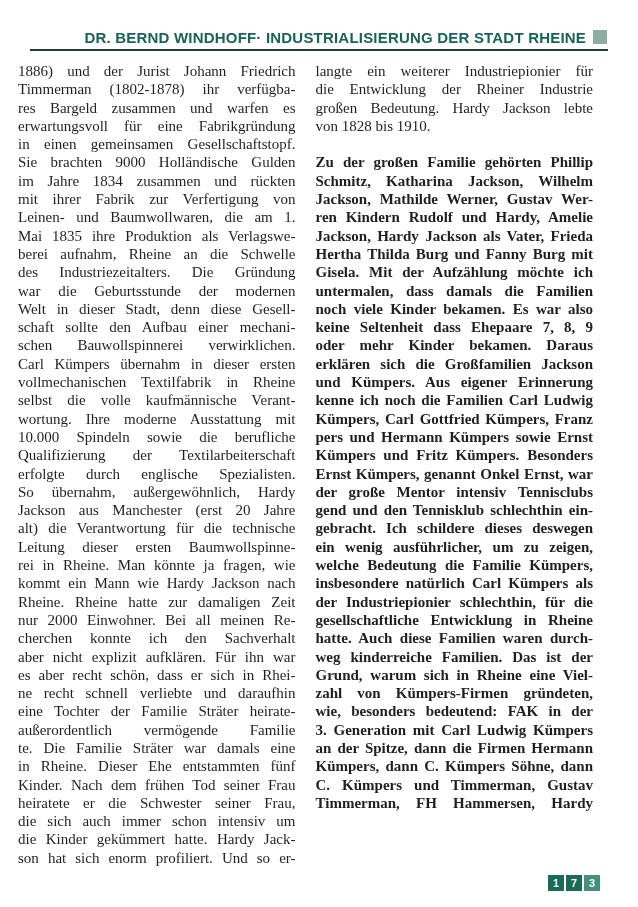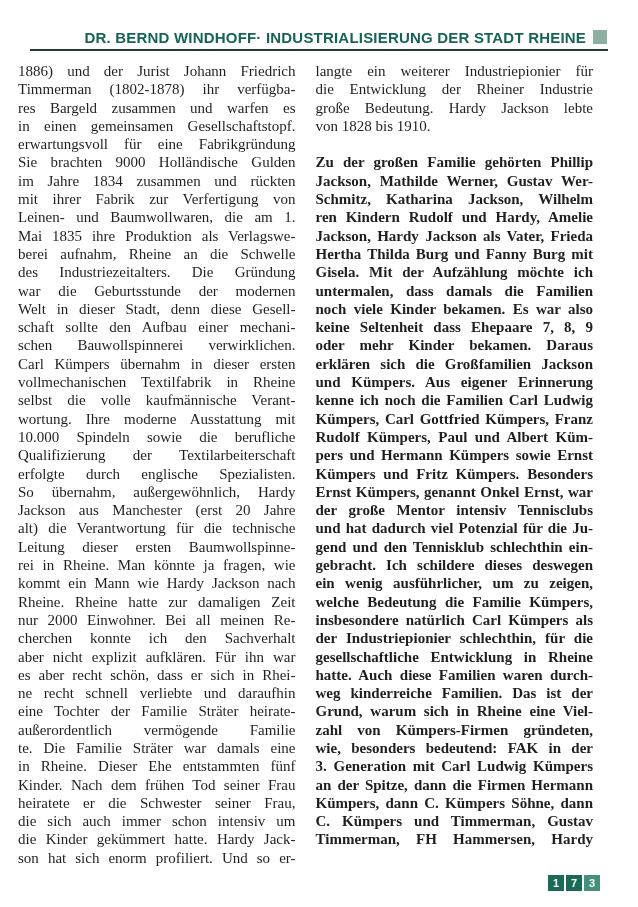--- a/index.html
+++ b/index.html
@@ -87,22 +87,22 @@
   <div class="header">
     <span class="header-title">DR. BERND WINDHOFF· INDUSTRIALISIERUNG DER STADT RHEINE</span><span class="header-square"></span>
   </div>
   <div class="rule"></div>
   <div class="columns">
     <div class="col">
         <div class="para">
           <div class="line">1886) und der Jurist Johann Friedrich</div>
           <div class="line">Timmerman (1802-1878) ihr verfügba-</div>
           <div class="line">res Bargeld zusammen und warfen es</div>
+          <div class="line">erwartungsvoll für eine Fabrikgründung</div>
           <div class="line">in einen gemeinsamen Gesellschaftstopf.</div>
-          <div class="line">erwartungsvoll für eine Fabrikgründung</div>
           <div class="line">Sie brachten 9000 Holländische Gulden</div>
           <div class="line">im Jahre 1834 zusammen und rückten</div>
           <div class="line">mit ihrer Fabrik zur Verfertigung von</div>
           <div class="line">Leinen- und Baumwollwaren, die am 1.</div>
           <div class="line">Mai 1835 ihre Produktion als Verlagswe-</div>
           <div class="line">berei aufnahm, Rheine an die Schwelle</div>
           <div class="line">des Industriezeitalters. Die Gründung</div>
           <div class="line">war die Geburtsstunde der modernen</div>
           <div class="line">Welt in dieser Stadt, denn diese Gesell-</div>
           <div class="line">schaft sollte den Aufbau einer mechani-</div>
@@ -134,45 +134,43 @@
           <div class="line">heiratete er die Schwester seiner Frau,</div>
           <div class="line">die sich auch immer schon intensiv um</div>
           <div class="line">die Kinder gekümmert hatte. Hardy Jack-</div>
           <div class="line">son hat sich enorm profiliert. Und so er-</div>
         </div>
       </div>
     <div class="col">
         <div class="para">
           <div class="line">langte ein weiterer Industriepionier für</div>
           <div class="line">die Entwicklung der Rheiner Industrie</div>
-          <div class="line">große Bedeutung. Hardy Jackson lebte</div>
+          <div class="line">großen Bedeutung. Hardy Jackson lebte</div>
           <div class="line endpara">von 1828 bis 1910.</div>
         </div>
         <div class="para">
           <div class="line">Zu der großen Familie gehörten Phillip</div>
+          <div class="line">Schmitz, Katharina Jackson, Wilhelm</div>
           <div class="line">Jackson, Mathilde Werner, Gustav Wer-</div>
-          <div class="line">Schmitz, Katharina Jackson, Wilhelm</div>
           <div class="line">ren Kindern Rudolf und Hardy, Amelie</div>
           <div class="line">Jackson, Hardy Jackson als Vater, Frieda</div>
           <div class="line">Hertha Thilda Burg und Fanny Burg mit</div>
           <div class="line">Gisela. Mit der Aufzählung möchte ich</div>
           <div class="line">untermalen, dass damals die Familien</div>
           <div class="line">noch viele Kinder bekamen. Es war also</div>
           <div class="line">keine Seltenheit dass Ehepaare 7, 8, 9</div>
           <div class="line">oder mehr Kinder bekamen. Daraus</div>
           <div class="line">erklären sich die Großfamilien Jackson</div>
           <div class="line">und Kümpers. Aus eigener Erinnerung</div>
           <div class="line">kenne ich noch die Familien Carl Ludwig</div>
           <div class="line">Kümpers, Carl Gottfried Kümpers, Franz</div>
-          <div class="line">Rudolf Kümpers, Paul und Albert Küm-</div>
           <div class="line">pers und Hermann Kümpers sowie Ernst</div>
           <div class="line">Kümpers und Fritz Kümpers. Besonders</div>
           <div class="line">Ernst Kümpers, genannt Onkel Ernst, war</div>
           <div class="line">der große Mentor intensiv Tennisclubs</div>
-          <div class="line">und hat dadurch viel Potenzial für die Ju-</div>
           <div class="line">gend und den Tennisklub schlechthin ein-</div>
           <div class="line">gebracht. Ich schildere dieses deswegen</div>
           <div class="line">ein wenig ausführlicher, um zu zeigen,</div>
           <div class="line">welche Bedeutung die Familie Kümpers,</div>
           <div class="line">insbesondere natürlich Carl Kümpers als</div>
           <div class="line">der Industriepionier schlechthin, für die</div>
           <div class="line">gesellschaftliche Entwicklung in Rheine</div>
           <div class="line">hatte. Auch diese Familien waren durch-</div>
           <div class="line">weg kinderreiche Familien. Das ist der</div>
           <div class="line">Grund, warum sich in Rheine eine Viel-</div>

